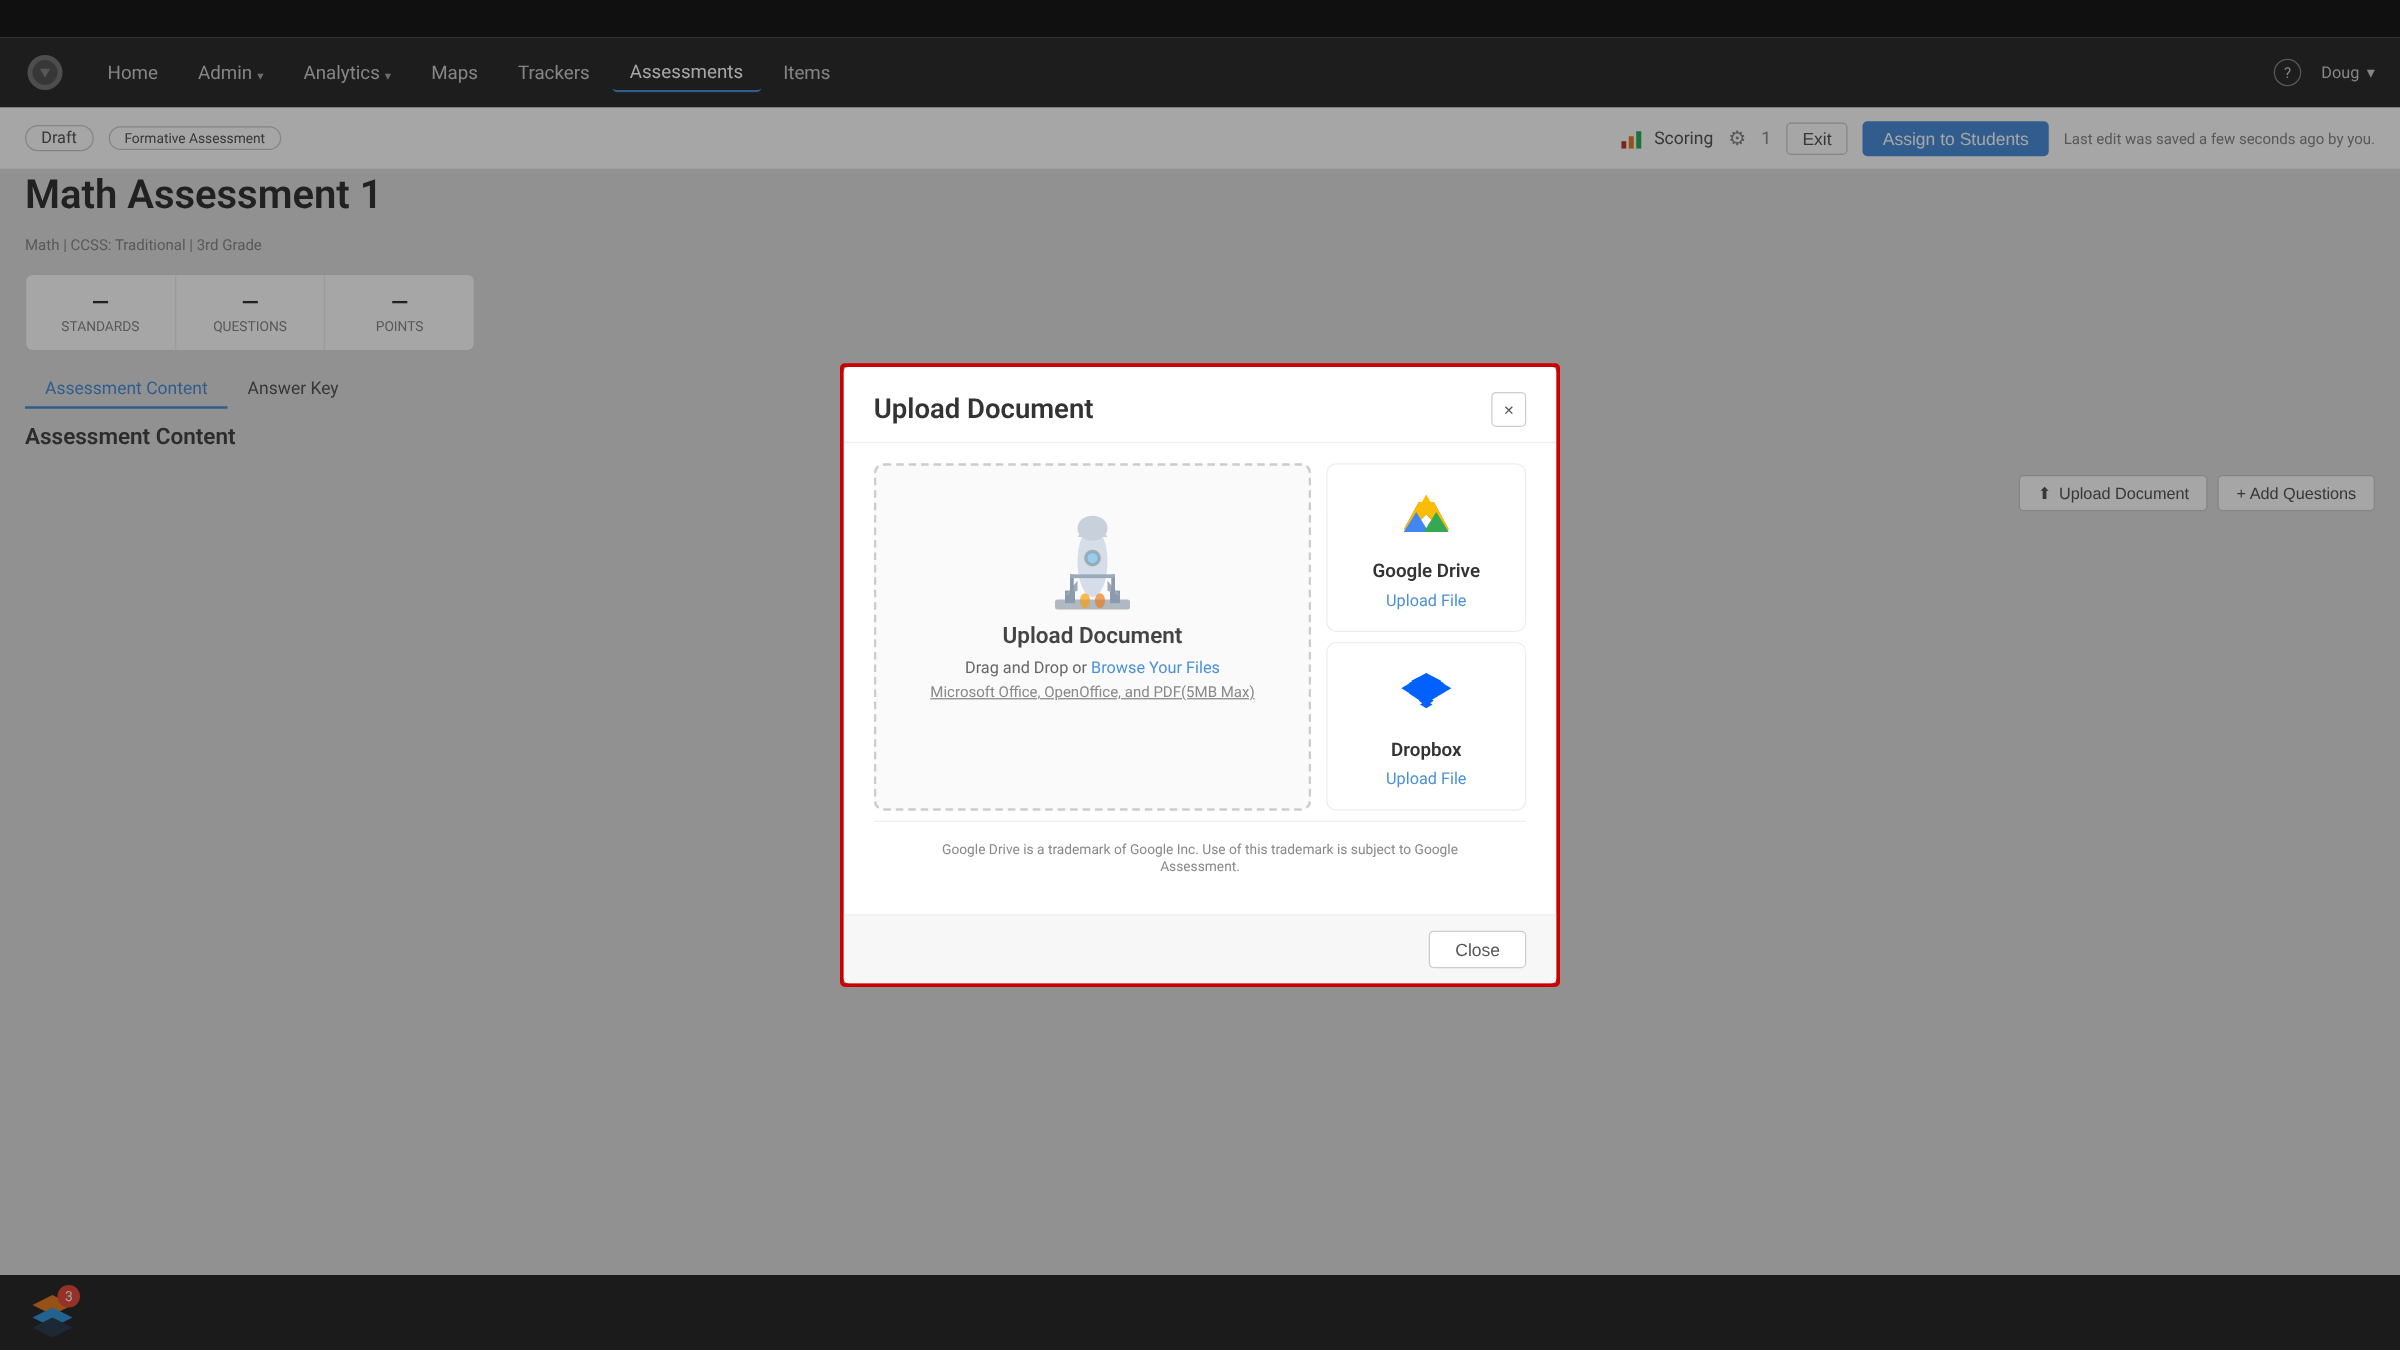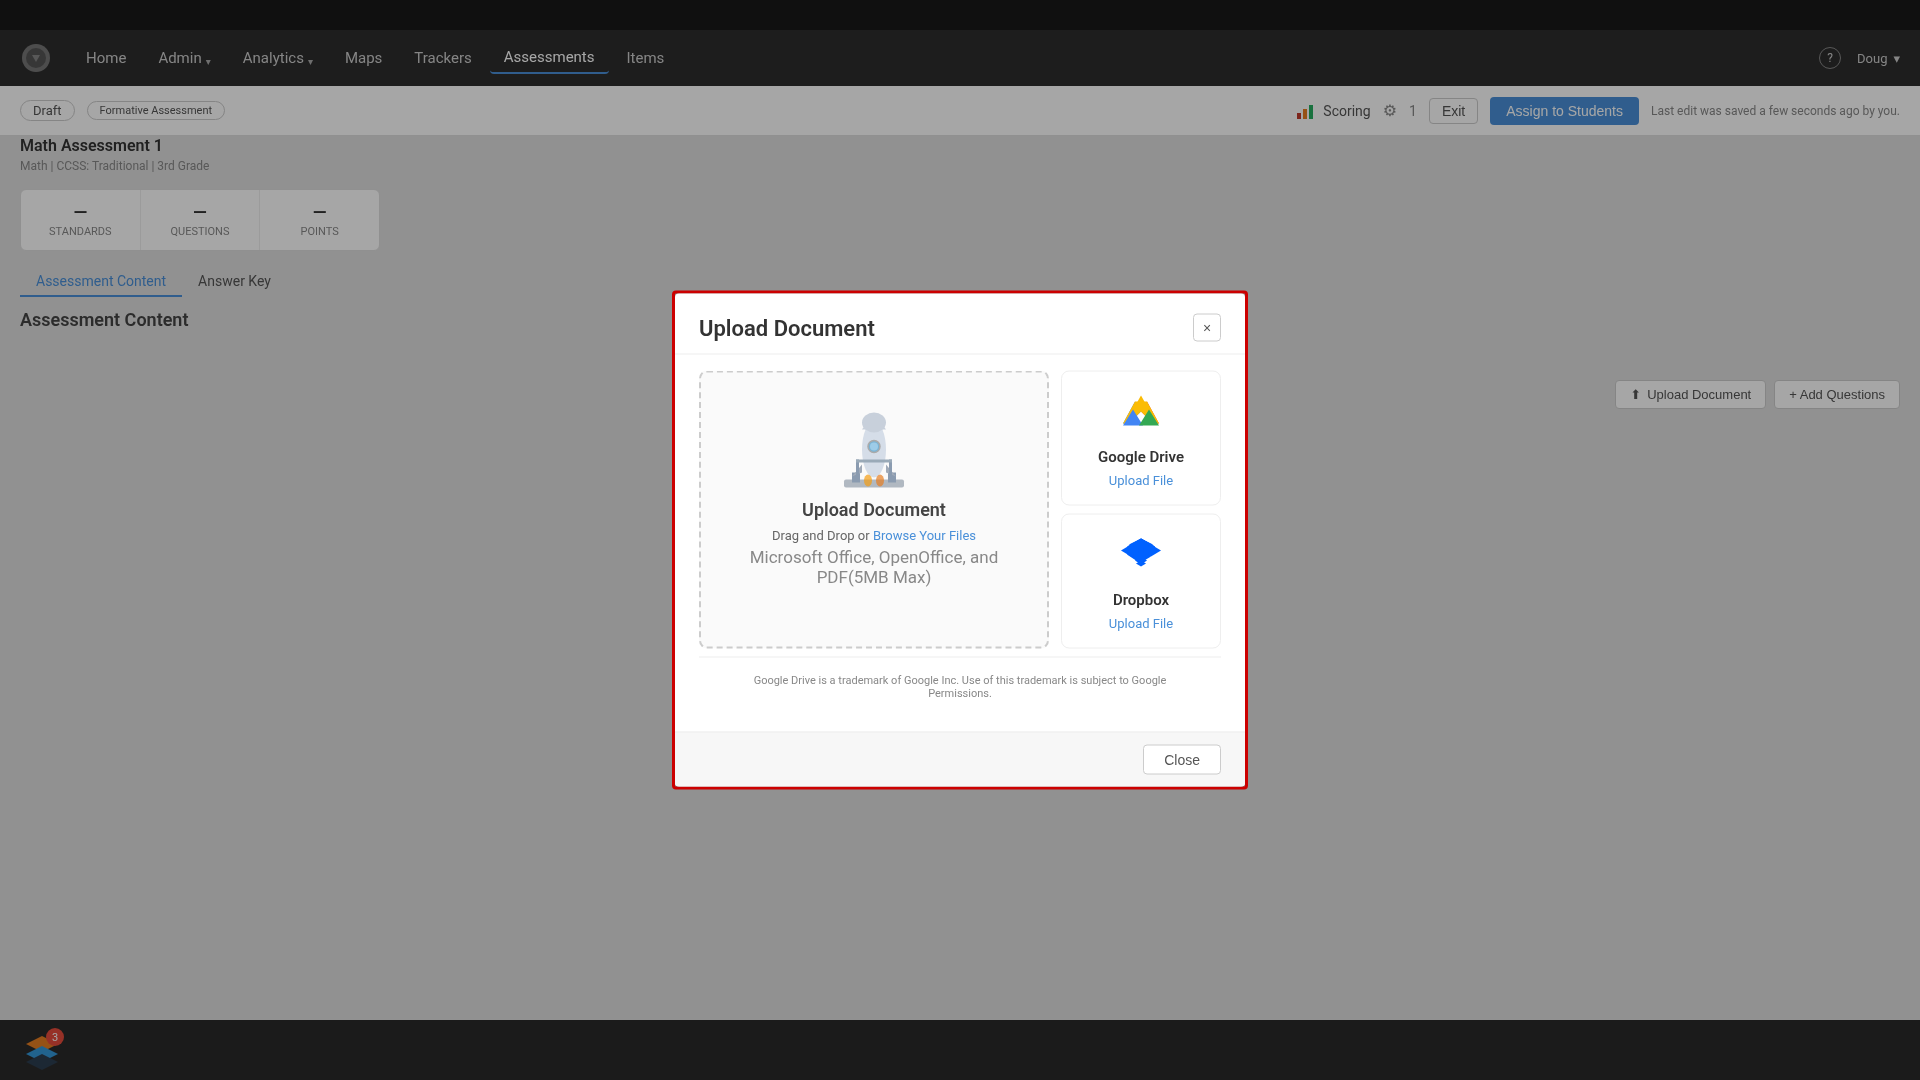--- a/index.html
+++ b/index.html
@@ -179,24 +179,24 @@
 
     
     .main-content {
       position: absolute;
       top: 136px;
       left: 20px;
       width: 400px;
       z-index: 1;
     }
     .assessment-title {
-      font-size: 16px;
+      font-size: 32px;
       font-weight: 600;
       color: #333;
-      margin-bottom: 4px;
+      margin-bottom: 15px;
     }
     .assessment-meta {
       font-size: 12px;
       color: #888;
       margin-bottom: 16px;
     }
     .stats-row {
       display: flex;
       gap: 0;
       background: white;
@@ -388,22 +388,23 @@
     .dropzone-desc {
       font-size: 13px;
       color: #666;
       margin-bottom: 4px;
     }
     .dropzone-desc a {
       color: #4a90d9;
       text-decoration: none;
     }
     .dropzone-formats {
-      font-size: 17px;
+      font-size: 12px;
       color: #888;
+      text-decoration: underline;
     }
 
     
     .upload-options {
       width: 160px;
       display: flex;
       flex-direction: column;
       gap: 8px;
     }
     .upload-option {
@@ -668,21 +669,21 @@
                 <path d="M15 29 L20 32 L25 29 L20 26 Z" fill="#0061ff"></path>
               </g>
             </svg>
             <div class="option-name">Dropbox</div>
             <a href="#" class="option-link">Upload File</a>
           </div>
 
         </div>
       </div>
 
-      <div class="modal-notice">Google Drive is a trademark of Google Inc. Use of this trademark is subject to Google Permissions.</div>
+      <div class="modal-notice">Google Drive is a trademark of Google Inc. Use of this trademark is subject to Google Assessment.</div>
     </div>
 
     <div class="modal-footer">
       <button class="close-btn">Close</button>
     </div>
   </div>
 </div>
 
 <div class="bottom-bar">
   <div class="bottom-icon">

